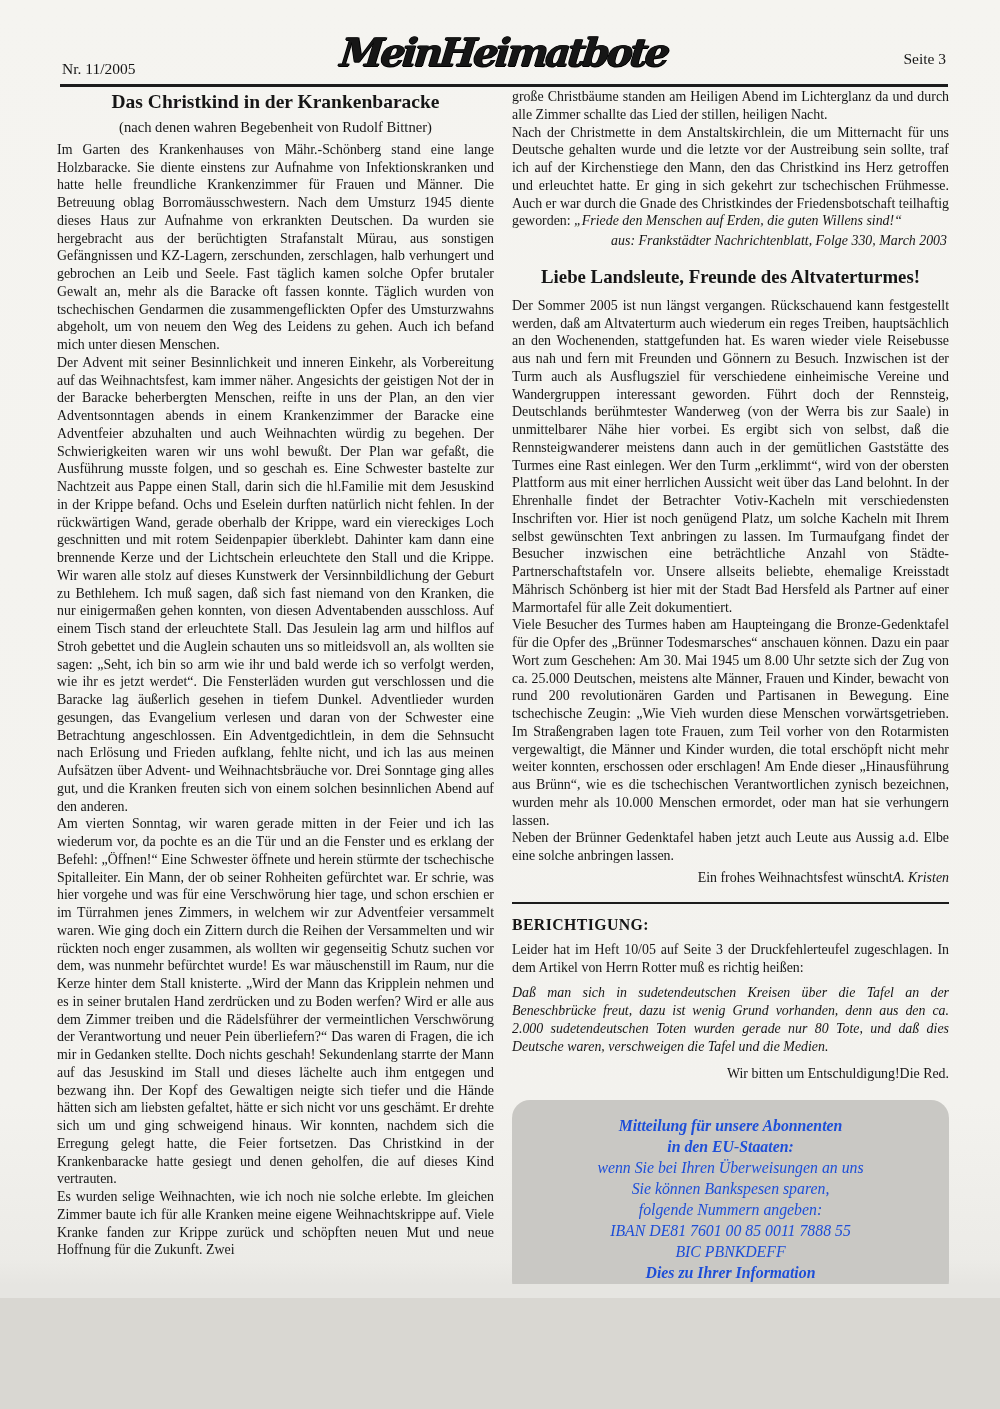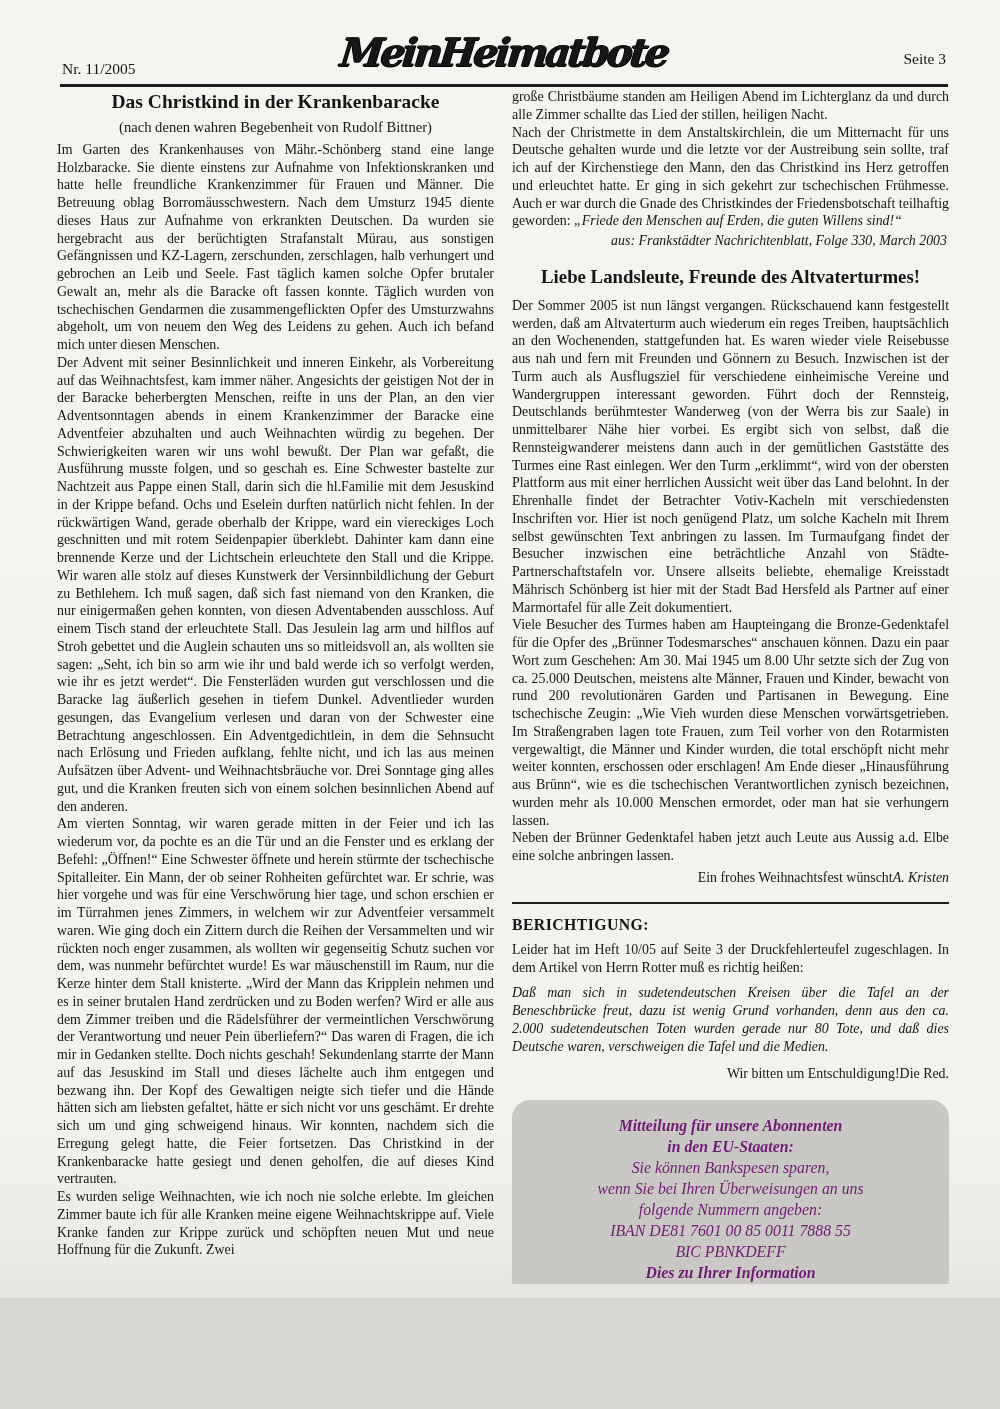--- a/index.html
+++ b/index.html
@@ -51,21 +51,21 @@
   .correction-quote{font-style:italic;margin:7px 0 8px;line-height:18.2px;}
   
   .notice-box{
     margin-top:18px;
     background:#c9c8c4;
     border-radius:18px;
     padding:15px 8px 16px;
     text-align:center;
     font-style:italic;
     font-size:15.8px;line-height:21px;
-    color:#701a75;
+    color:#1d4ed8;
   }
   .notice-box .b{font-weight:bold;}
   
   .scan-bottom{position:absolute;left:0;right:0;bottom:0;height:14px;background:#e6e5e1;}
 </style>
 </head>
 <body>
 
 <div class="page">
 
@@ -104,22 +104,22 @@
     <p>Leider hat im Heft 10/05 auf Seite 3 der Druckfehlerteufel zugeschlagen. In dem Artikel von Herrn Rotter muß es richtig heißen:</p>
     <p class="correction-quote">Daß man sich in sudetendeutschen Kreisen über die Tafel an der Beneschbrücke freut, dazu ist wenig Grund vorhanden, denn aus den ca. 2.000 sudetendeutschen Toten wurden gerade nur 80 Tote, und daß dies Deutsche waren, verschweigen die Tafel und die Medien.</p>
     <div class="closing-row">
       <span>Wir bitten um Entschuldigung!</span>
       <span class="sig-upright">Die Red.</span>
     </div>
 
     <div class="notice-box">
       <div class="b">Mitteilung für unsere Abonnenten</div>
       <div class="b">in den EU-Staaten:</div>
+      <div>wenn Sie bei Ihren Überweisungen an uns</div>
       <div>Sie können Bankspesen sparen,</div>
-      <div>wenn Sie bei Ihren Überweisungen an uns</div>
       <div>folgende Nummern angeben:</div>
       <div>IBAN DE81 7601 00 85 0011 7888 55</div>
       <div>BIC PBNKDEFF</div>
       <div class="b">Dies zu Ihrer Information</div>
     </div>
   </section>
 
   <div class="scan-bottom"></div>
 </div>
 

